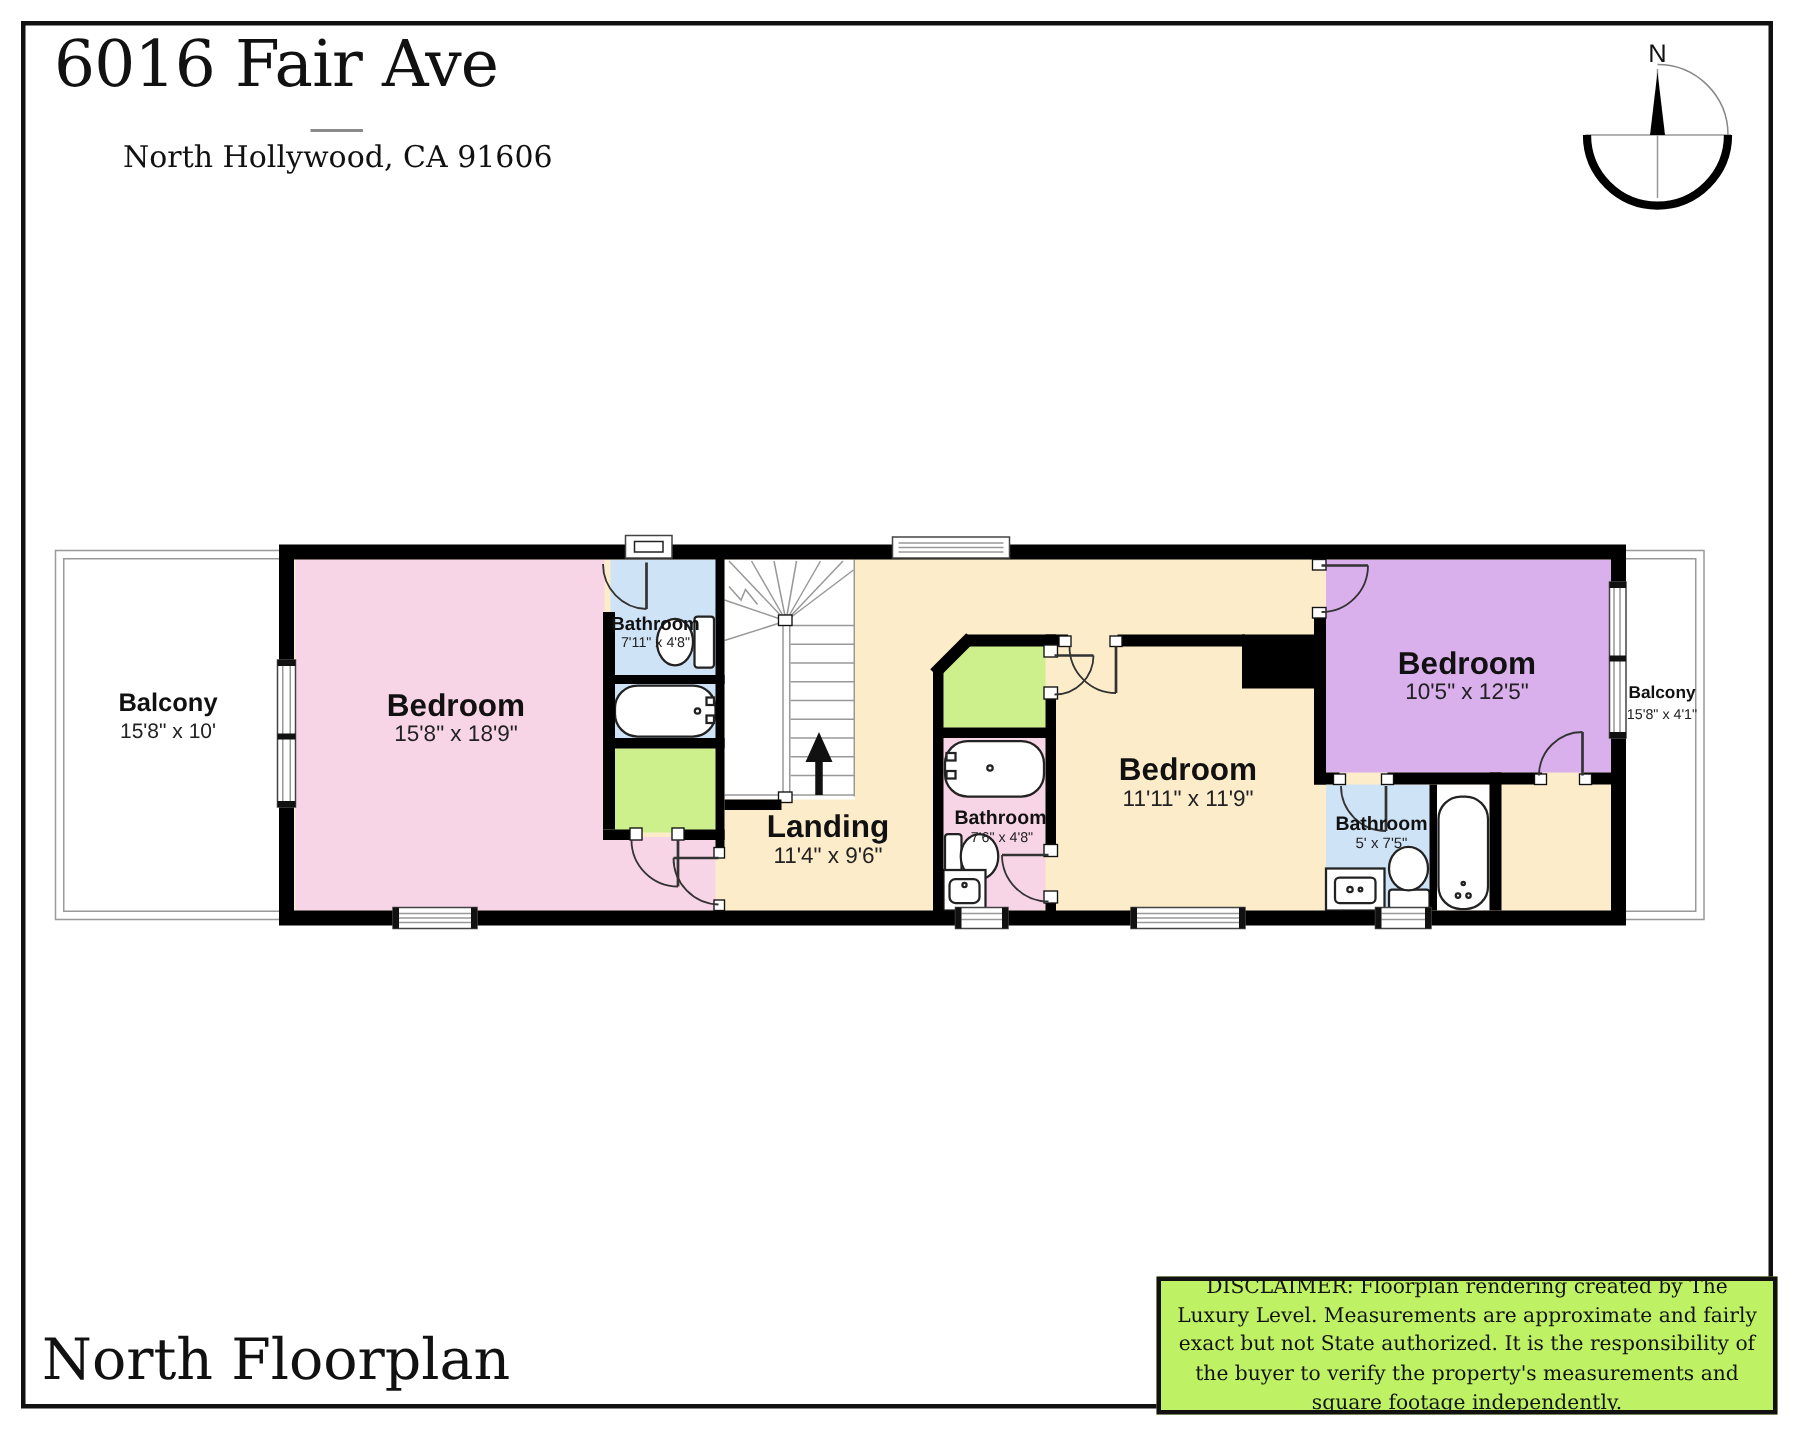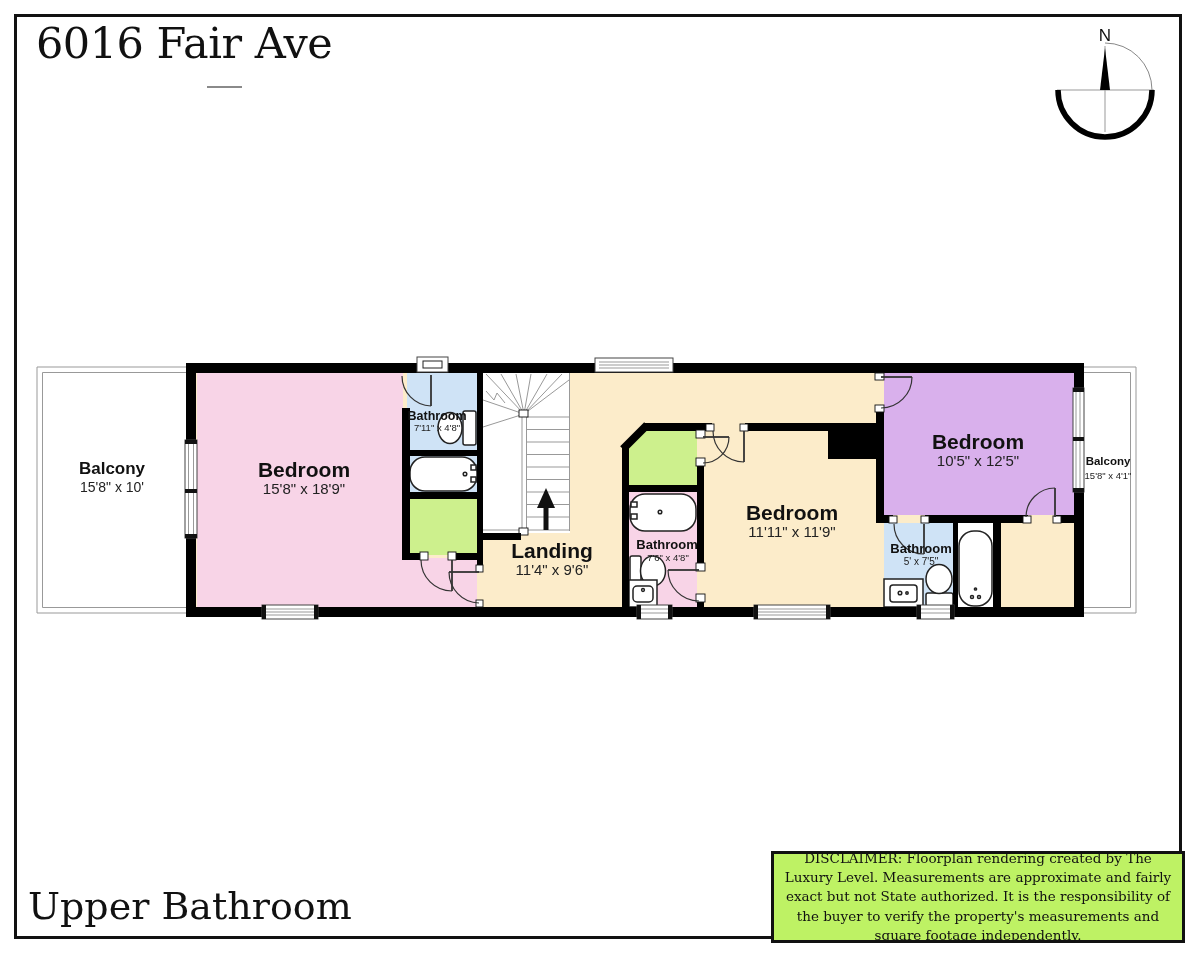--- a/index.html
+++ b/index.html
@@ -35,20 +35,21 @@
   .win-line{stroke:#999;stroke-width:1;}
 </style>
 </head>
 <body>
 
 <div class="page">
   <div class="frame"></div>
 
   <div class="title">6016 Fair Ave</div>
   <div class="title-divider"></div>
+  <div class="subtitle">North Hollywood, CA 91606</div>
 
   <svg class="compass" width="115" height="122" viewBox="0 0 115 122">
     <text x="57" y="21" text-anchor="middle" font-family="DejaVu Serif, serif" font-size="17" fill="#111">N</text>
     <line x1="57" y1="26" x2="57" y2="112" stroke="#999" stroke-width="1"></line>
     <line x1="9" y1="70" x2="106" y2="70" stroke="#999" stroke-width="1"></line>
     <path d="M 57,23 A 47,47 0 0 1 104,70" stroke="#888" stroke-width="1" fill="none"></path>
     <path d="M 10,70 A 47,47 0 0 0 104,70" stroke="#000" stroke-width="5.5" fill="none"></path>
     <polygon points="57,28 52,70 62,70" fill="#000"></polygon>
   </svg>
 
@@ -311,18 +312,18 @@
     <text class="room-name" x="978" y="449" font-size="21" text-anchor="middle">Bedroom</text>
     <text class="room-dims" x="978" y="466" font-size="15" text-anchor="middle">10'5" x 12'5"</text>
 
     <text class="room-name" x="921" y="553" font-size="13" text-anchor="middle">Bathroom</text>
     <text class="room-dims" x="921" y="565" font-size="10" text-anchor="middle">5' x 7'5"</text>
 
     <text class="room-name" x="1108" y="465" font-size="11.5" text-anchor="middle">Balcony</text>
     <text class="room-dims" x="1108" y="479" font-size="9.5" text-anchor="middle">15'8" x 4'1"</text>
   </svg>
 
-  <div class="floor-label">Upper Bathroom</div>
+  <div class="floor-label">North Floorplan</div>
 
   <div class="disclaimer-box">
     <div class="disclaimer-text">DISCLAIMER: Floorplan rendering created by The Luxury Level. Measurements are approximate and fairly exact but not State authorized. It is the responsibility of the buyer to verify the property's measurements and square footage independently.</div>
   </div>
 </div>
 
 </body></html>

